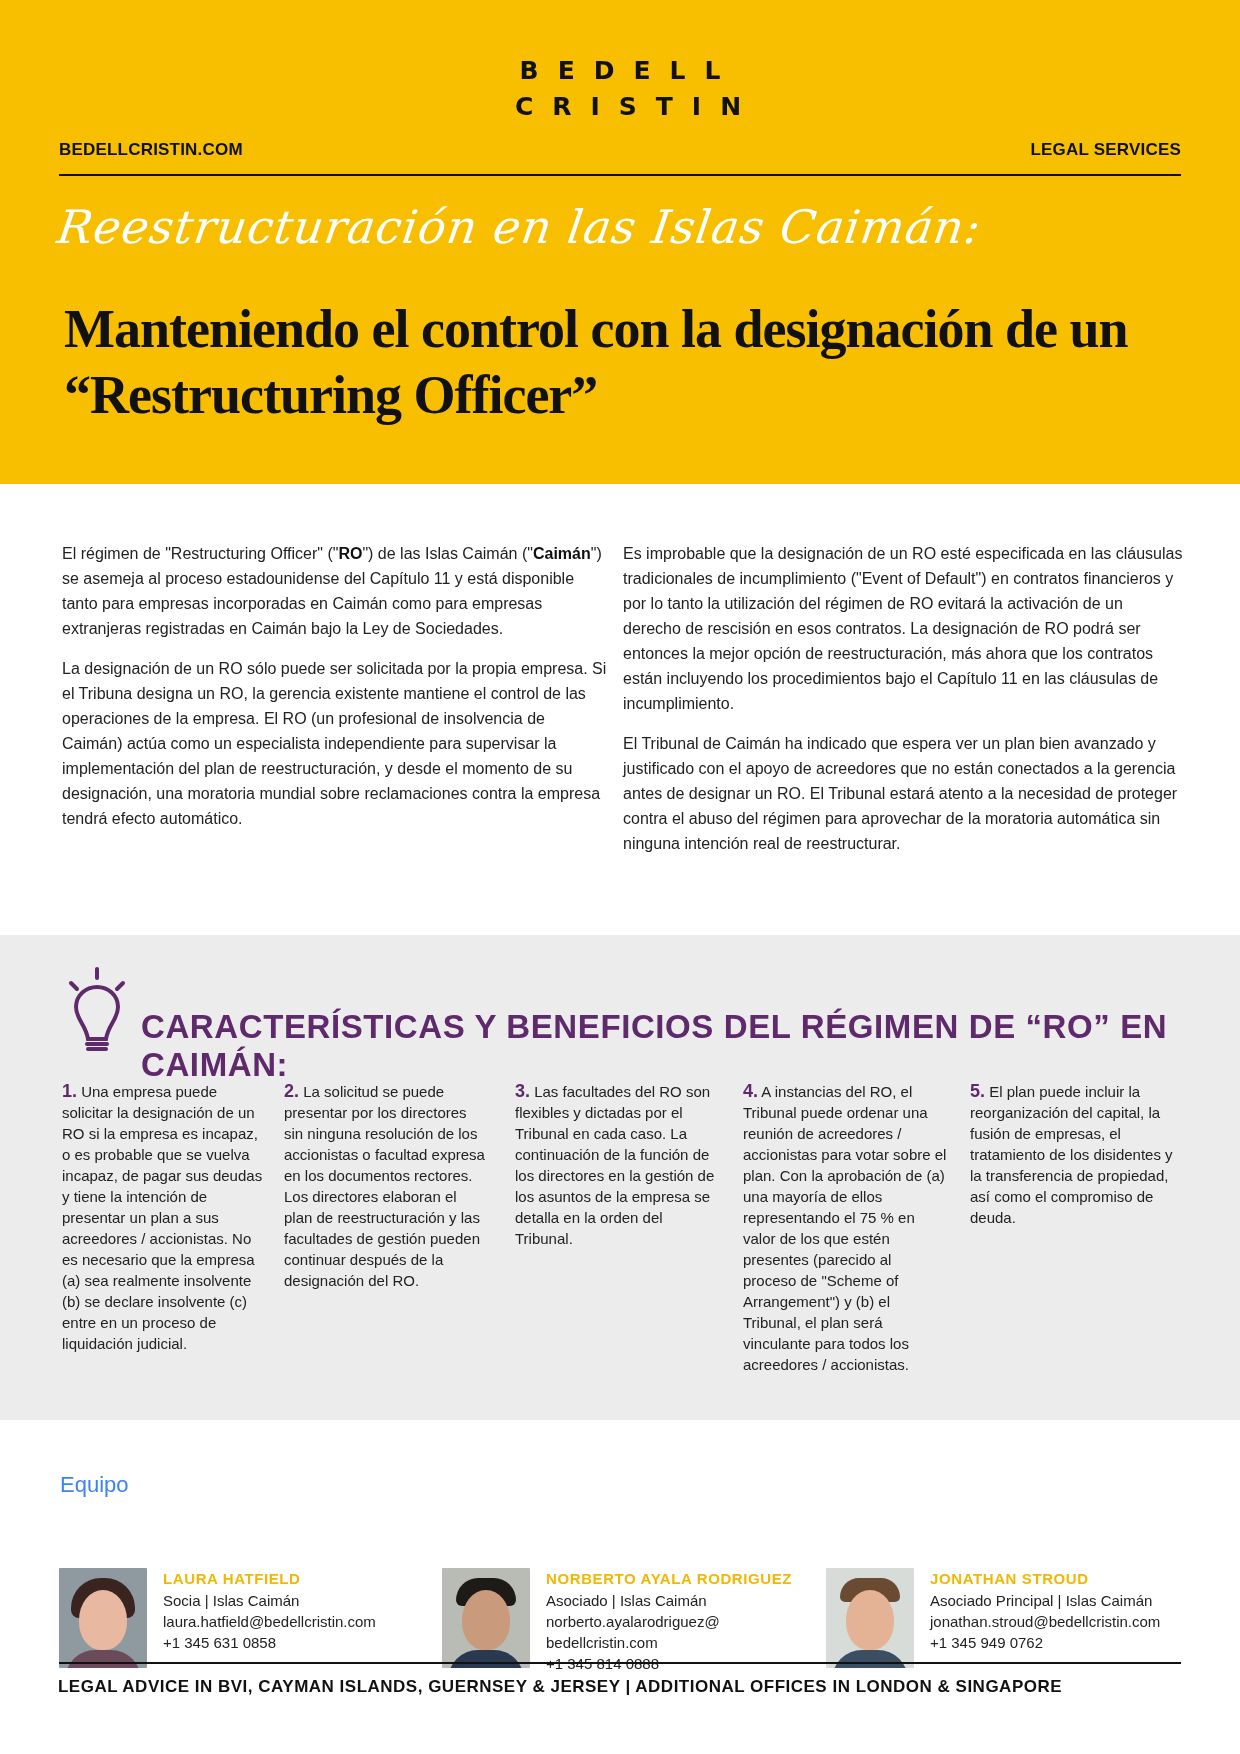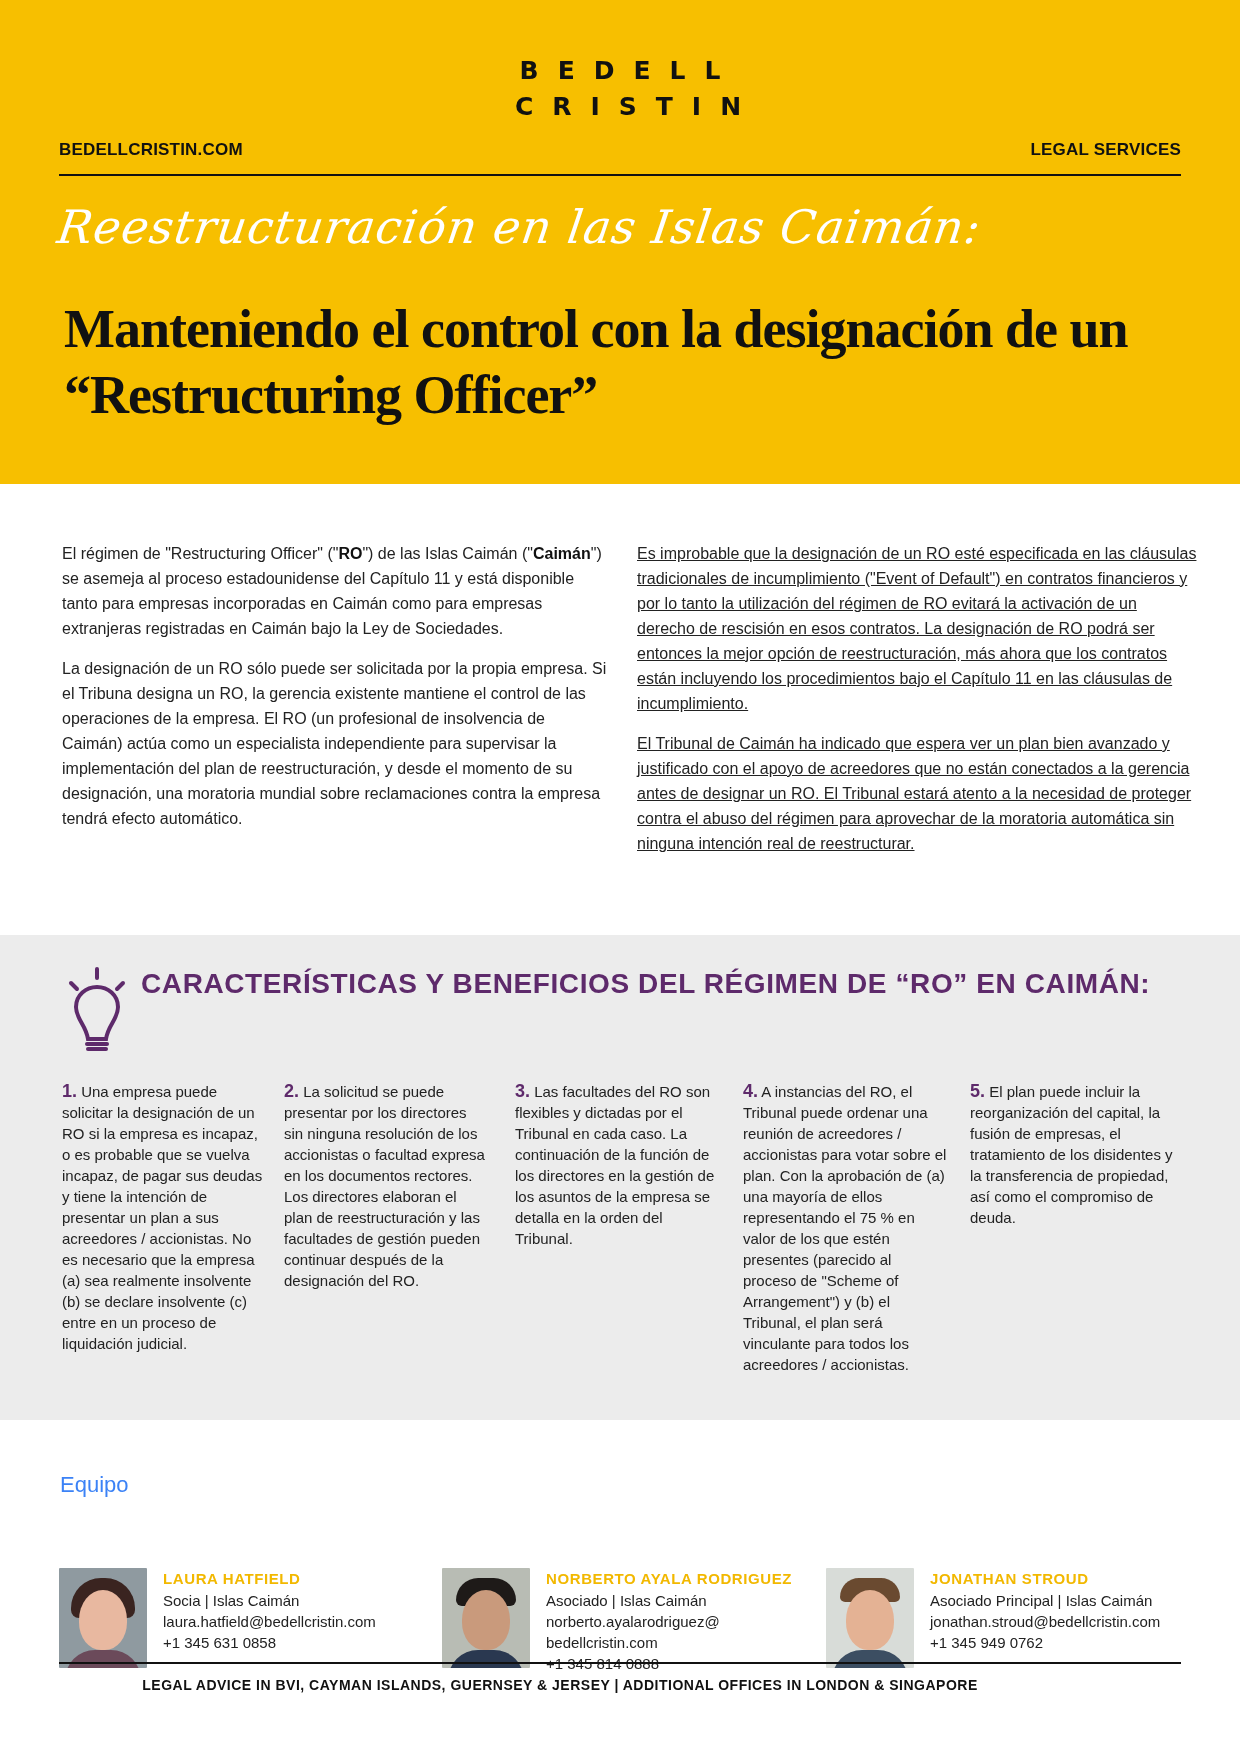--- a/index.html
+++ b/index.html
@@ -12,44 +12,44 @@
   .logo.l1 { top: 56px; padding-left: 19px; }
   .logo.l2 { top: 92px; padding-left: 35px; }
   .toprow { position: absolute; left: 59px; width: 1122px; top: 140px; display: flex; justify-content: space-between; font-size: 17px; font-weight: bold; color: #111; letter-spacing: 0.2px; }
   .toprule { position: absolute; left: 59px; width: 1122px; top: 174px; height: 2px; background: #111; }
   .script-title { position: absolute; left: 58px; top: 200px; font-family: "DejaVu Serif", serif; font-style: italic; font-size: 46px; color: #ffffff; letter-spacing: 1px; transform: skewX(-8deg); transform-origin: left; }
   .main-title { position: absolute; left: 64px; top: 296px; width: 1160px; font-family: "Liberation Serif", "DejaVu Serif", serif; font-weight: bold; font-size: 54px; line-height: 66px; color: #111; letter-spacing: -1px; }
 
   
   .intro { position: absolute; top: 541px; font-size: 16px; line-height: 25px; color: #222; }
   .intro.left { left: 62px; width: 545px; }
-  .intro.right { left: 637px; width: 560px; text-decoration: underline; }
+  .intro.right { left: 623px; width: 560px; }
   .intro p { margin-bottom: 15px; }
   .intro b { font-weight: bold; color: #111; }
 
   
   .features { position: absolute; left: 0; top: 935px; width: 1240px; height: 485px; background: #ECECEC; }
   .bulb { position: absolute; left: 64px; top: 965px; width: 66px; height: 90px; }
-  .feat-title { position: absolute; left: 141px; top: 968px; font-size: 28px; font-weight: bold; color: #5E2A6B; letter-spacing: 0.6px; }
+  .feat-title { position: absolute; left: 141px; top: 1008px; font-size: 33px; font-weight: bold; color: #5E2A6B; letter-spacing: 0.6px; }
   .feat-col { position: absolute; top: 1081px; width: 205px; font-size: 15px; line-height: 21px; color: #222; }
   .feat-num { color: #5E2A6B; font-weight: bold; font-size: 18px; }
 
   
   .team-label { position: absolute; left: 60px; top: 1472px; font-size: 22px; color: #3b82f6; }
   .member { position: absolute; top: 1568px; display: flex; }
   .photo { width: 88px; height: 100px; margin-right: 16px; border-radius: 1px; position: relative; overflow: hidden; background: #9aa3a6; }
   .photo .face { position: absolute; left: 20px; top: 22px; width: 48px; height: 60px; border-radius: 50% 50% 46% 46%; background: #e0b49a; }
   .photo .hair { position: absolute; left: 14px; top: 10px; width: 60px; height: 34px; border-radius: 30px 30px 8px 8px; }
   .photo .body { position: absolute; left: 6px; top: 82px; width: 76px; height: 30px; border-radius: 30px 30px 0 0; }
   .m-info { font-size: 15px; line-height: 21px; color: #222; }
   .m-name { color: #F2B800; font-weight: bold; font-size: 15px; letter-spacing: 0.6px; margin-bottom: 1px; }
 
   
   .footrule { position: absolute; left: 59px; width: 1122px; top: 1662px; height: 2px; background: #111; }
-  .footer { position: absolute; left: 0; width: 1120px; top: 1677px; text-align: center; font-size: 14px; font-weight: bold; color: #111; letter-spacing: 0.5px; }
+  .footer { position: absolute; left: 0; width: 1120px; top: 1677px; text-align: center; font-size: 17px; font-weight: bold; color: #111; letter-spacing: 0.5px; }
 </style>
 </head>
 <body>
 
 <div class="banner"></div>
 <div class="logo l1">BEDELL</div>
 <div class="logo l2">CRISTIN</div>
 <div class="toprow">
   <span>BEDELLCRISTIN.COM</span>
   <span>LEGAL SERVICES</span>

